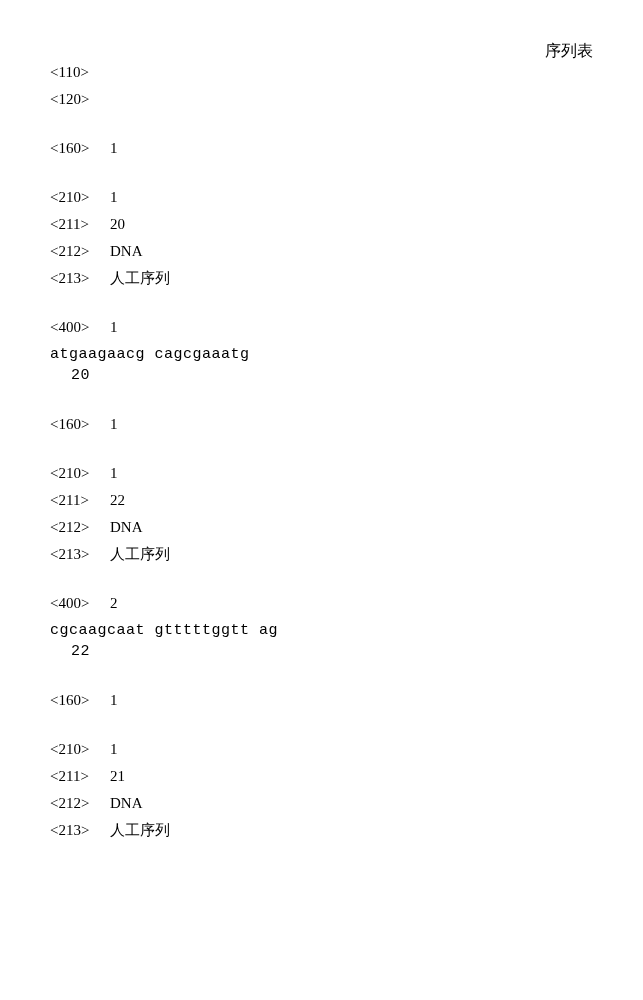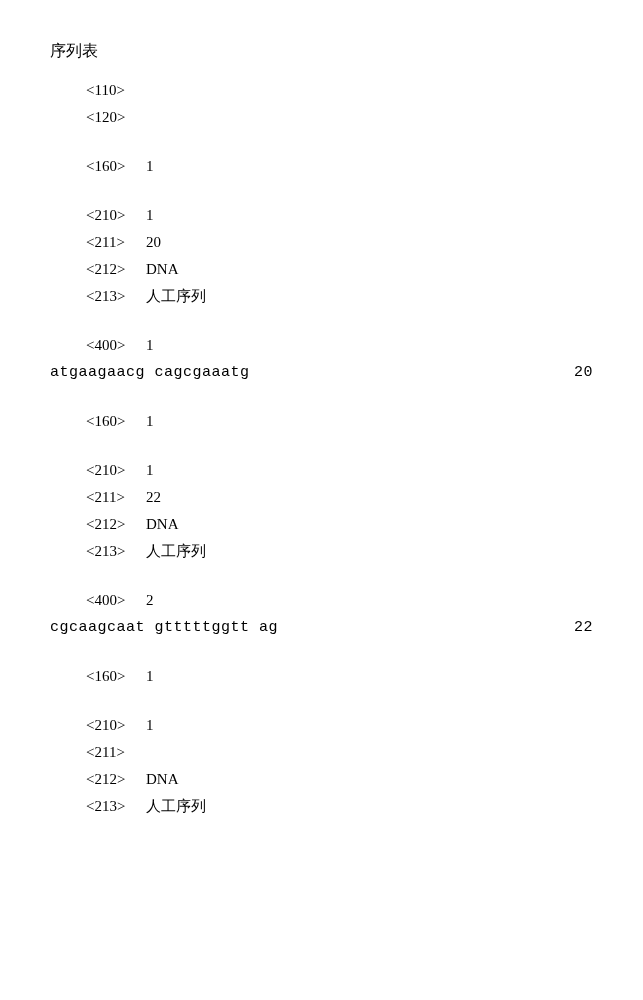--- a/index.html
+++ b/index.html
@@ -7,47 +7,46 @@
     padding: 40px 50px;
     font-family: "SimSun", "宋体", serif;
     font-size: 15px;
     line-height: 1.4;
     color: #000;
     background: #fff;
     width: 643px;
     box-sizing: border-box;
   }
   .title {
-    text-align: left;
+    text-align: right;
     font-size: 16px;
-    margin-bottom: 18px;
   }
   .row {
     display: flex;
     margin-bottom: 6px;
     align-items: baseline;
-    margin-left: 36px;
   }
   .tag {
     width: 60px;
     flex-shrink: 0;
   }
   .val {
     flex: 1;
   }
   .gap {
     height: 22px;
   }
   .seq-row {
     display: flex;
     justify-content: space-between;
     margin-bottom: 6px;
     font-family: "Courier New", monospace;
     font-size: 15px;
     letter-spacing: 0.5px;
+    flex-direction: column;
   }
   .seq-text {
     flex: 1;
   }
   .seq-num {
     width: 40px;
     text-align: right;
   }
 </style>
 </head>
@@ -134,20 +133,21 @@
   <span class="tag">&lt;160&gt;</span>
   <span class="val">1</span>
 </div>
 <div class="gap"></div>
 <div class="row">
   <span class="tag">&lt;210&gt;</span>
   <span class="val">1</span>
 </div>
 <div class="row">
   <span class="tag">&lt;211&gt;</span>
+  <span class="val">21</span>
 </div>
 <div class="row">
   <span class="tag">&lt;212&gt;</span>
   <span class="val">DNA</span>
 </div>
 <div class="row">
   <span class="tag">&lt;213&gt;</span>
   <span class="val">人工序列</span>
 </div>
 

